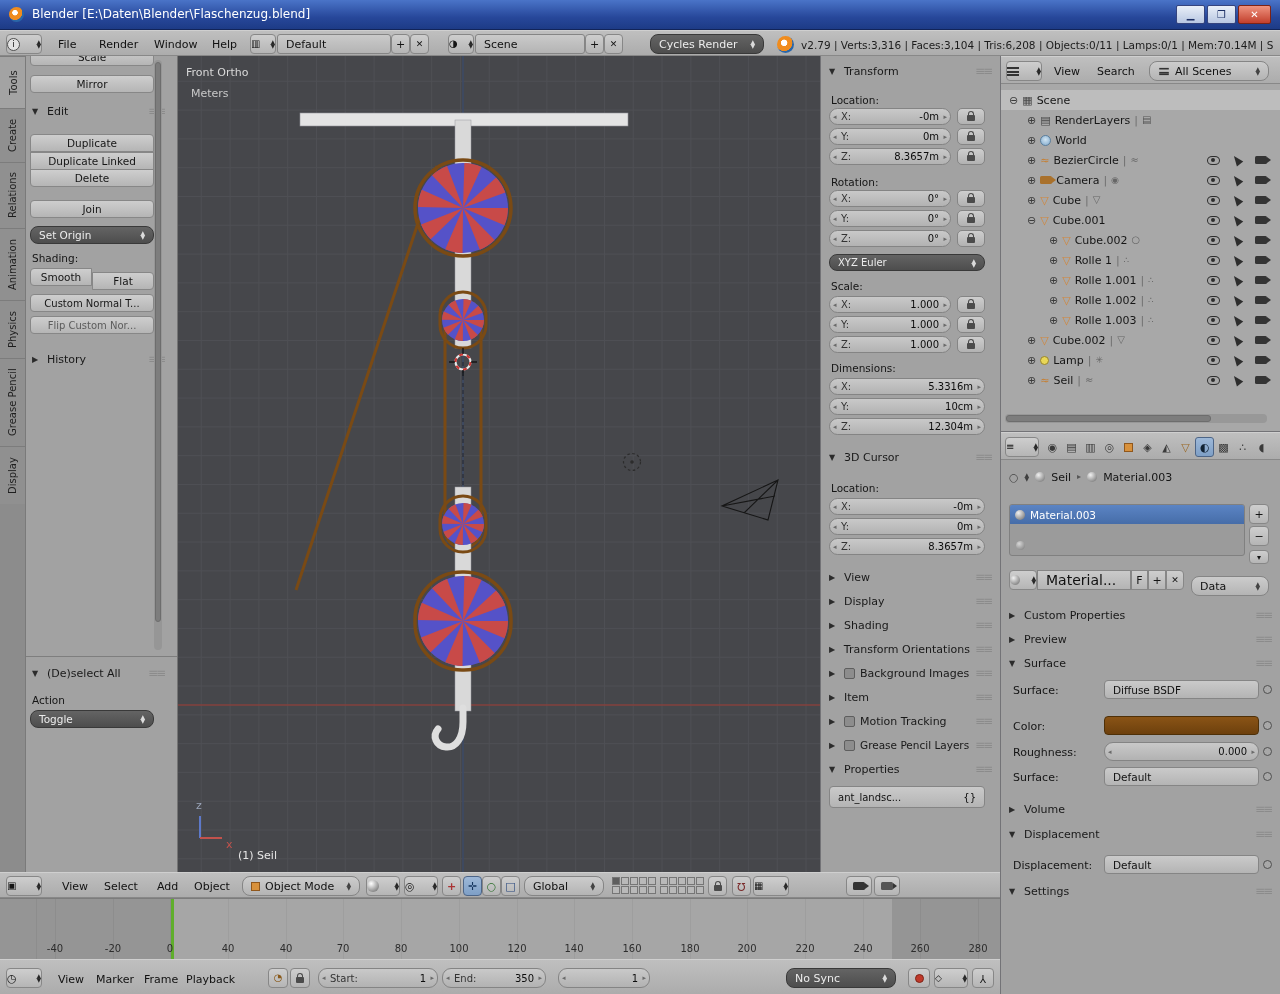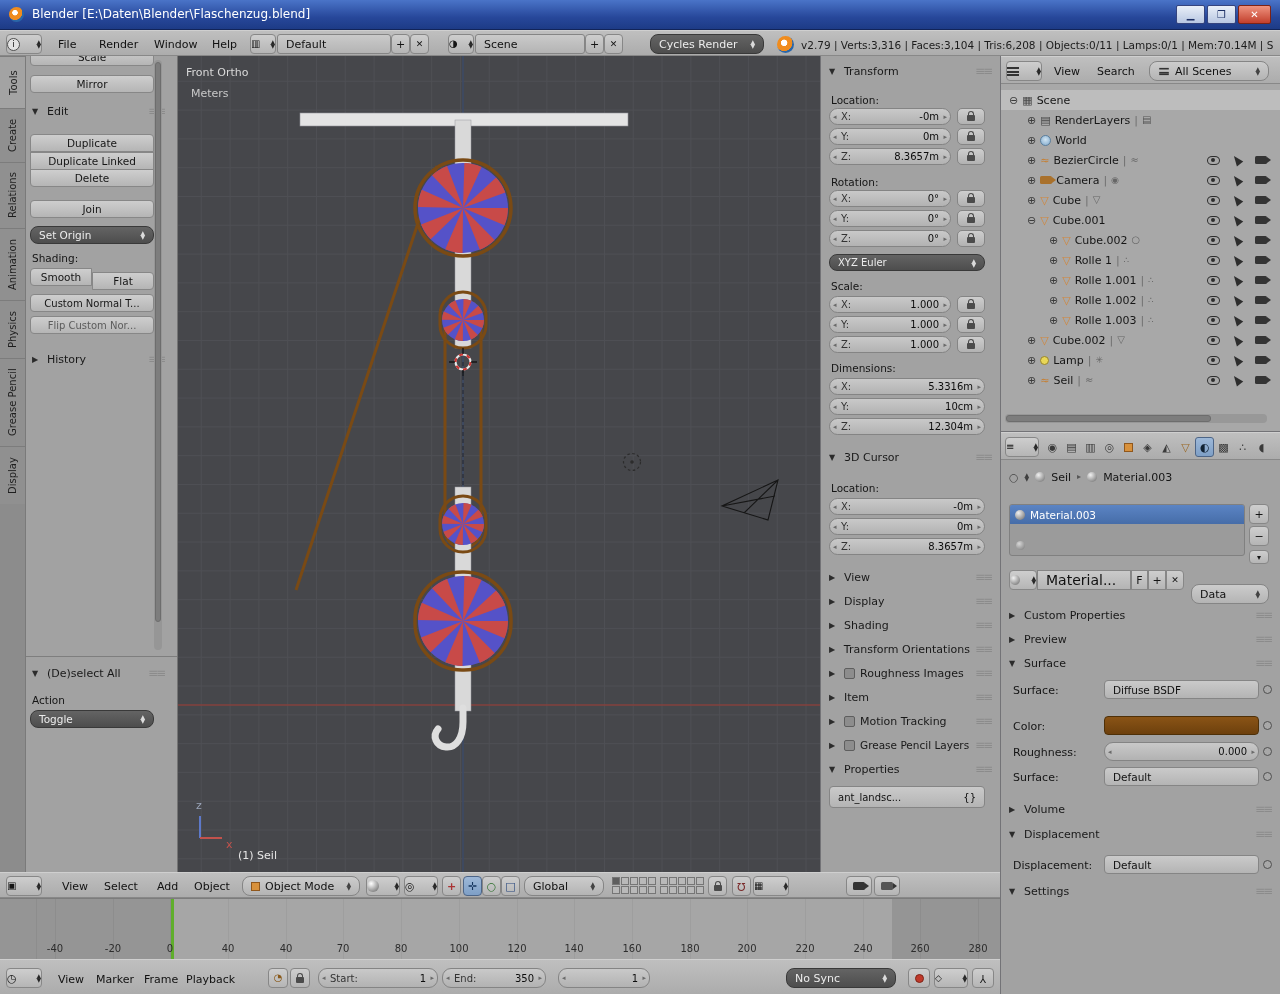--- a/index.html
+++ b/index.html
@@ -494,21 +494,21 @@
       <span class="grip">≡≡</span>
     </div>
   <div class="a ph" style="left:8px;top:586px;width:162px">
       <span class="tri">▶</span>
       <span>Transform Orientations</span>
       <span class="grip">≡≡</span>
     </div>
   <div class="a ph" style="left:8px;top:610px;width:162px">
       <span class="tri">▶</span>
       <span class="cb"></span>
-      <span>Roughness Images</span>
+      <span>Background Images</span>
       <span class="grip">≡≡</span>
     </div>
   <div class="a ph" style="left:8px;top:634px;width:162px">
       <span class="tri">▶</span>
       <span>Item</span>
       <span class="grip">≡≡</span>
     </div>
   <div class="a ph" style="left:8px;top:658px;width:162px">
       <span class="tri">▶</span>
       <span class="cb"></span>
@@ -852,21 +852,21 @@
     </div>
   <div class="a btn" style="left:130px;top:138px;width:17px;height:20px;border-radius:0">
       <span>F</span>
     </div>
   <div class="a btn" style="left:147px;top:138px;width:18px;height:20px;border-radius:0">
       <span>+</span>
     </div>
   <div class="a btn" style="left:165px;top:138px;width:18px;height:20px;border-radius:0 4px 4px 0;font-size:9px">
       <span>✕</span>
     </div>
-  <div class="a dd" style="left:190px;top:152px;width:78px;height:20px;background:linear-gradient(#cccccc,#b4b4b4);color:#111;border-color:#858585">
+  <div class="a dd" style="left:190px;top:144px;width:78px;height:20px;background:linear-gradient(#cccccc,#b4b4b4);color:#111;border-color:#858585">
       <span>Data</span>
       <span class="ud" style="color:#333">
         <span>▲</span>
         <span>▼</span>
       </span>
     </div>
 
   <div class="a ph" style="left:8px;top:176px;width:262px">
       <span class="tri">▶</span>
       <span>Custom Properties</span>

